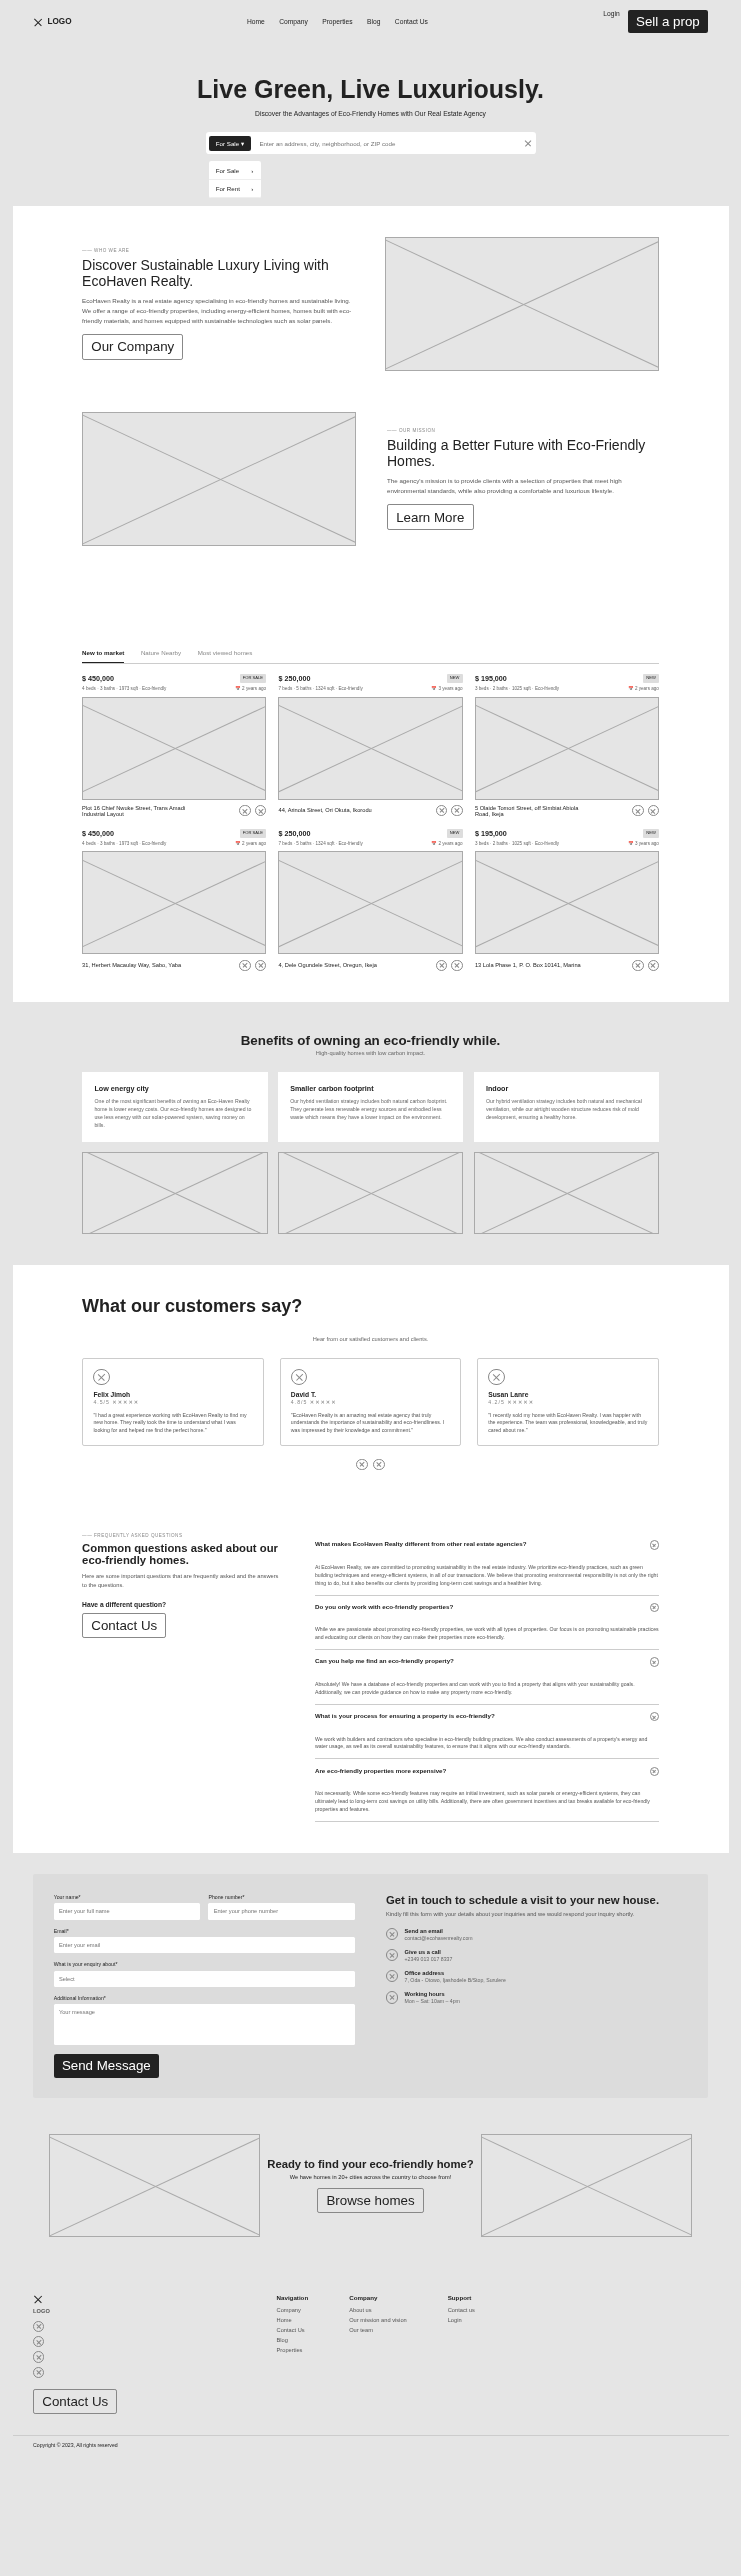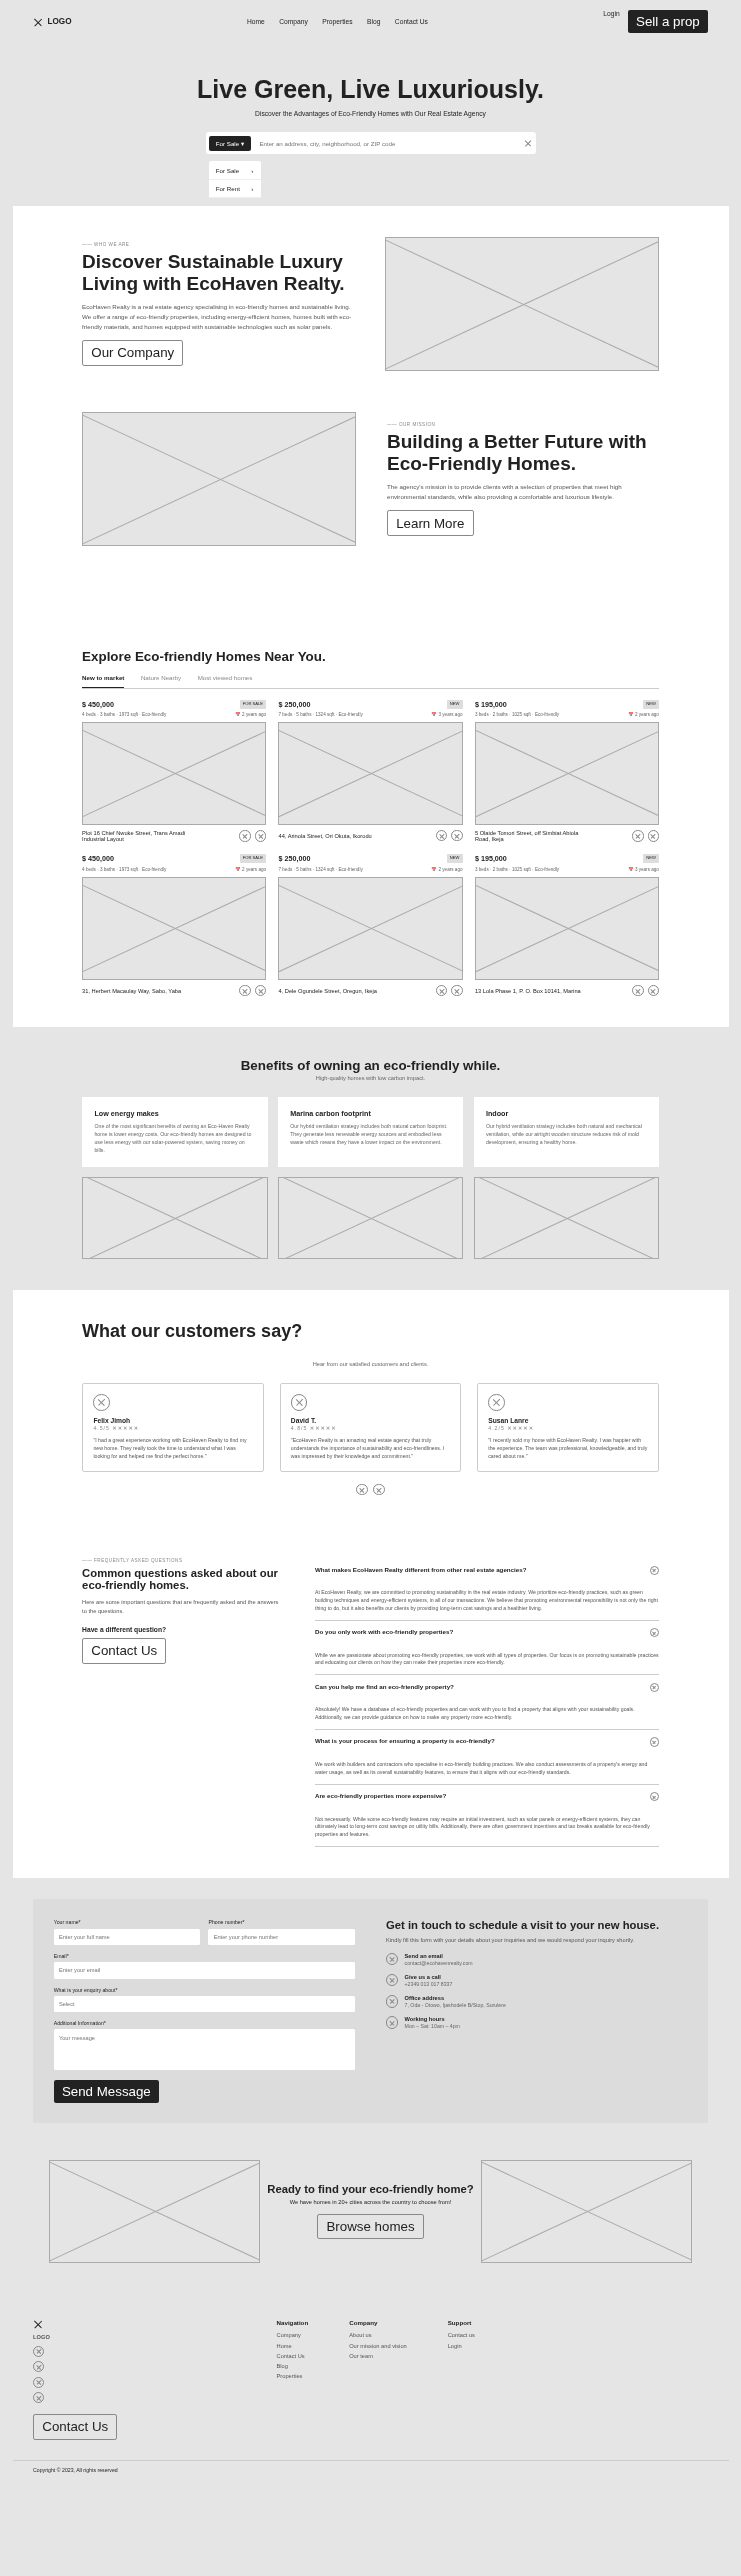--- a/index.html
+++ b/index.html
@@ -36,21 +36,21 @@
 .ph::before,.ph::after{content:'';position:absolute;width:141%;height:0.5px;background:#aaa;top:50%;left:-20%;transform-origin:center}
 .ph-img{overflow:hidden}
 .ph-img::before{transform:rotate(25deg)}
 .ph-img::after{transform:rotate(-25deg)}
 
 .white{background:#fff;padding:31px 0}
 .gray{background:#e5e5e5;padding:31px 0}
 .tag{font-size:4.6px;letter-spacing:0.5px;color:#888;margin-bottom:4.1px}
 .two-col{display:flex;gap:31px;align-items:center;margin-bottom:41px}
 .two-col>*{flex:1}
-.two-col h2{font-size:19px;font-weight:bold;margin-bottom:7.2px}
+.two-col h2{font-size:14px;font-weight:normal;margin-bottom:7.2px}
 .two-col p{font-size:6.2px;color:#555;line-height:1.6;margin-bottom:8.2px}
 .two-col .ph{height:134px}
 
 .listings h2{font-size:13.4px;font-weight:bold;margin-bottom:10.3px}
 .tabs{display:flex;gap:16.5px;border-bottom:0.5px solid #ccc;margin-bottom:10.3px;font-size:6.2px}
 .tab{padding-bottom:6.2px;color:#888;cursor:pointer}
 .tab.active{color:#222;border-bottom:1px solid #222;font-weight:bold}
 .grid{display:grid;grid-template-columns:repeat(3,1fr);gap:12.4px}
 .card{}
 .card-top{display:flex;justify-content:space-between;font-size:7.2px;margin-bottom:3.1px}
@@ -190,21 +190,20 @@
 <h2>Building a Better Future with Eco-Friendly Homes.</h2>
 <p>The agency's mission is to provide clients with a selection of properties that meet high environmental standards, while also providing a comfortable and luxurious lifestyle.</p>
 <button class="btn-outline">Learn More</button>
 </div>
 </div>
 </div>
 </div>
 
 <div class="white listings">
 <div class="container">
-<h2>Explore Eco-friendly Homes Near You.</h2>
 <div class="tabs">
 <div class="tab active">New to market</div>
 <div class="tab">Nature Nearby</div>
 <div class="tab">Most viewed homes</div>
 </div>
 <div class="grid" id="cards-grid">
           <div class="card">
 <div class="card-top">
               <span class="price">$ 450,000</span>
               <span class="badge">FOR SALE</span>
@@ -315,25 +314,25 @@
         </div>
 </div>
 </div>
 
 <div class="gray benefits">
 <div class="container">
 <h2>Benefits of owning an eco-friendly while.</h2>
 <div class="sub">High-quality homes with low carbon impact.</div>
 <div class="ben-grid" id="ben-grid">
           <div class="ben-card">
-            <h4>Low energy makes</h4>
+            <h4>Low energy city</h4>
             <p>One of the most significant benefits of owning an Eco-Haven Realty home is lower energy costs. Our eco-friendly homes are designed to use less energy with our solar-powered system, saving money on bills.</p>
           </div>
           <div class="ben-card">
-            <h4>Marina carbon footprint</h4>
+            <h4>Smaller carbon footprint</h4>
             <p>Our hybrid ventilation strategy includes both natural carbon footprint. They generate less renewable energy sources and embodied less waste which means they have a lower impact on the environment.</p>
           </div>
           <div class="ben-card">
             <h4>Indoor</h4>
             <p>Our hybrid ventilation strategy includes both natural and mechanical ventilation, while our airtight wooden structure reduces risk of mold development, ensuring a healthy home.</p>
           </div>
         </div>
 <div class="ben-imgs">
 <div class="ph ph-img"></div>
 <div class="ph ph-img"></div>

